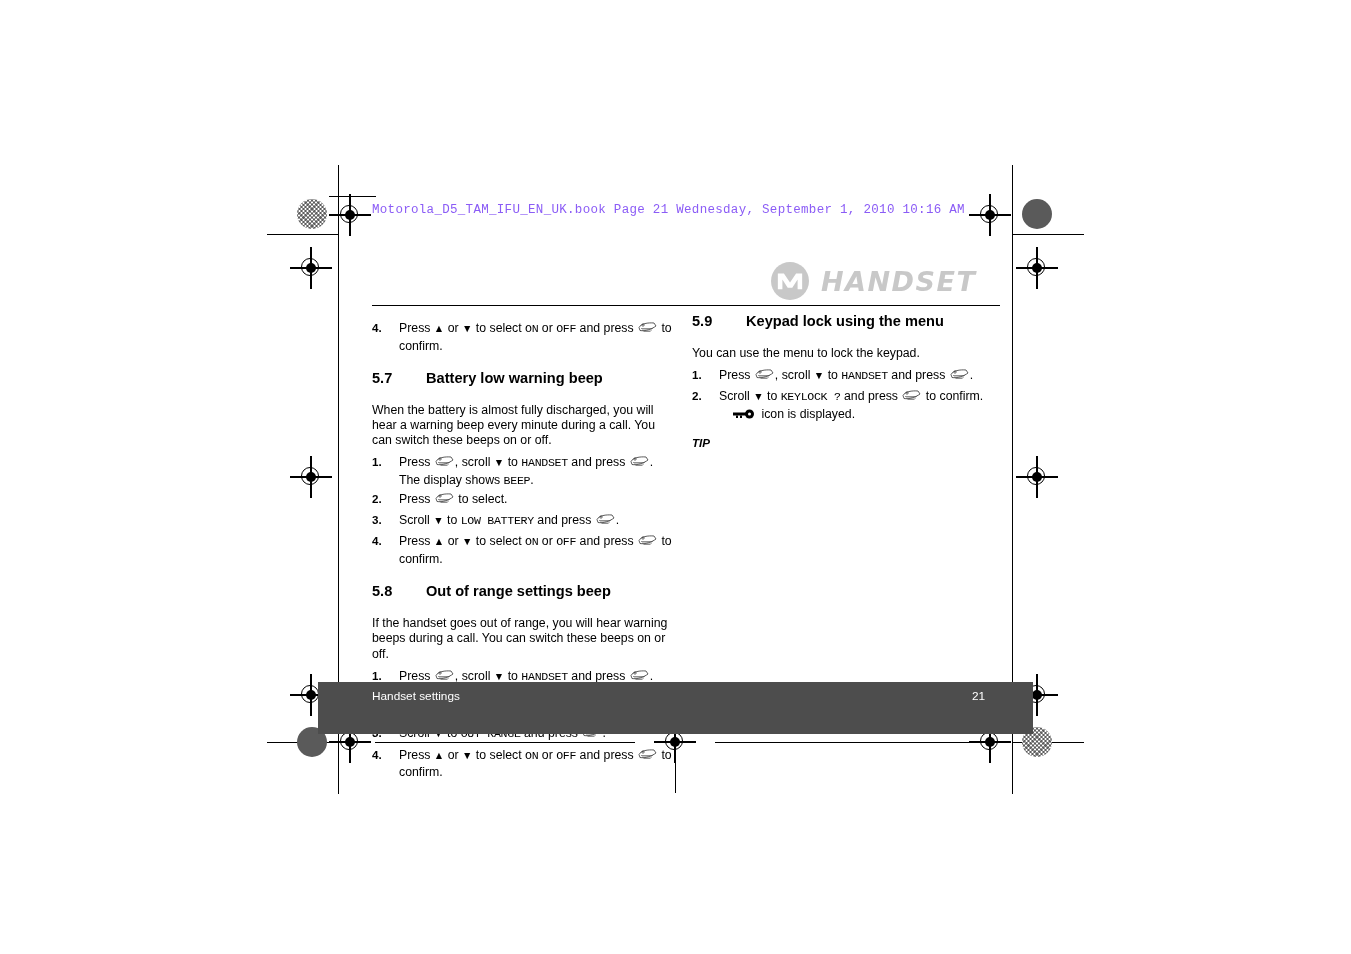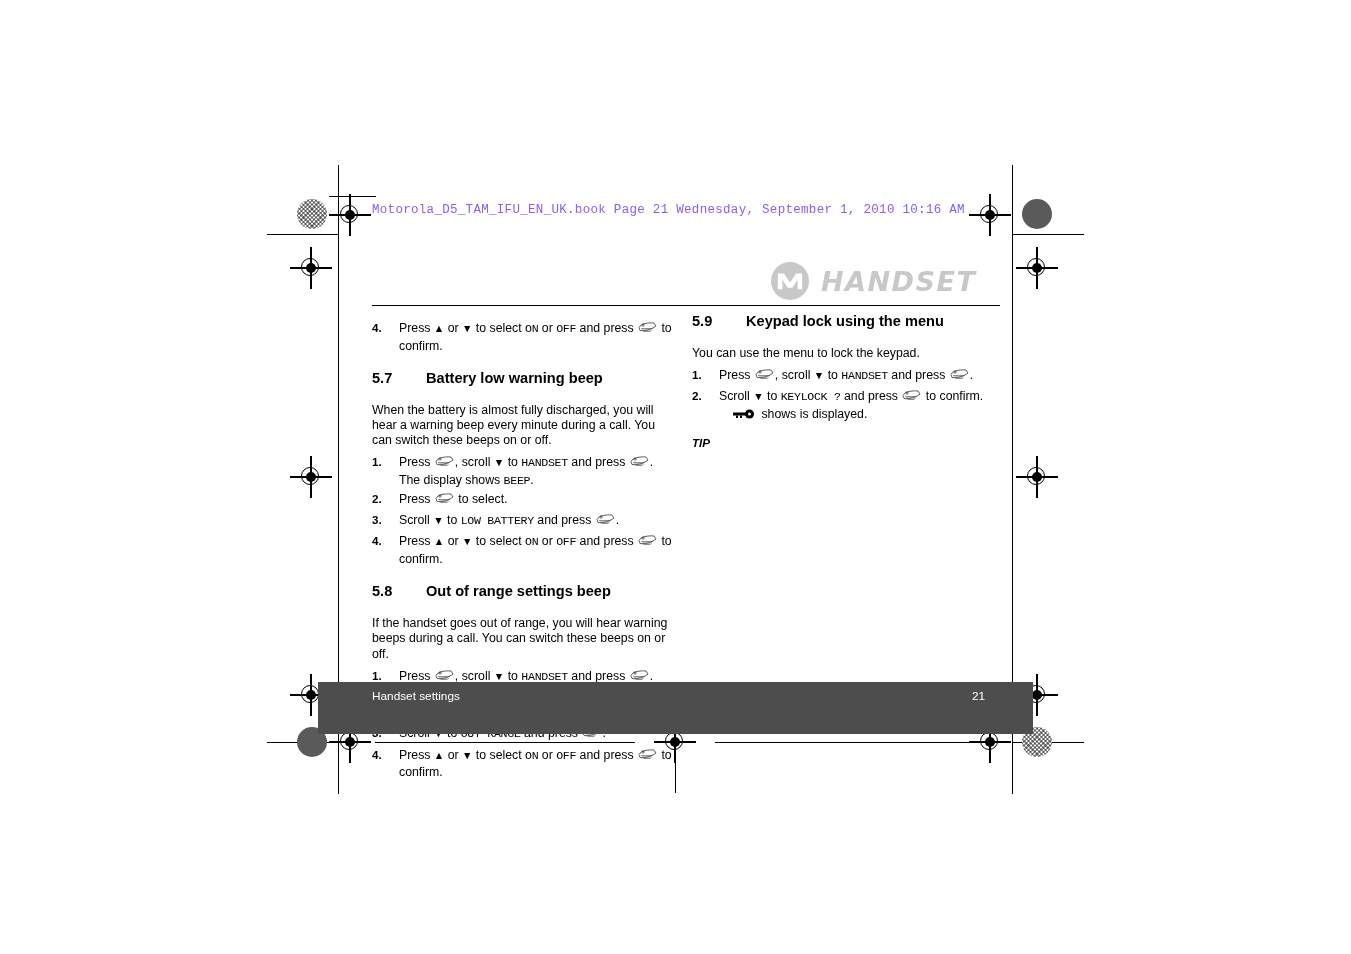--- a/index.html
+++ b/index.html
@@ -465,21 +465,21 @@
       <span class="n">2.</span><span>Scroll </span><span class="arrow">▼</span><span> to </span><span class="mono">KEYLOCK ?</span><span> and press </span><span class="key-icon"><svg width="19" height="11" viewBox="0 0 38 22">
             <path d="M2 11 C6 3, 20 1, 32 2 L36 8 C28 14, 14 19, 4 17 Z" fill="none" stroke="#333" stroke-width="1.6"></path>
             <path d="M6 13 L30 13 M8 16 L28 16 M11 19 L25 19" stroke="#555" stroke-width="1.3"></path>
             <circle cx="10" cy="6" r="2.4" fill="none" stroke="#333" stroke-width="1.4"></circle>
           </svg></span><span> to confirm.</span><br><span style="display:inline-block;width:14px;"></span><span class="lock-key-icon"><svg width="22" height="10" viewBox="0 0 44 20">
             <rect x="0" y="7" width="26" height="6" fill="#000"></rect>
             <rect x="6" y="13" width="4" height="5" fill="#000"></rect>
             <rect x="14" y="13" width="4" height="5" fill="#000"></rect>
             <circle cx="33" cy="10" r="9" fill="#000"></circle>
             <circle cx="33" cy="10" r="3" fill="#ffffff"></circle>
-          </svg></span><span> shows is displayed.</span>
+          </svg></span><span> icon is displayed.</span>
     </li>
   </ol>
 
   <p class="tip-label">TIP</p>
 </div>
 
 <div class="footer">
   <span class="footer-text">Handset settings</span>
   <span class="footer-page">21</span>
 </div>

